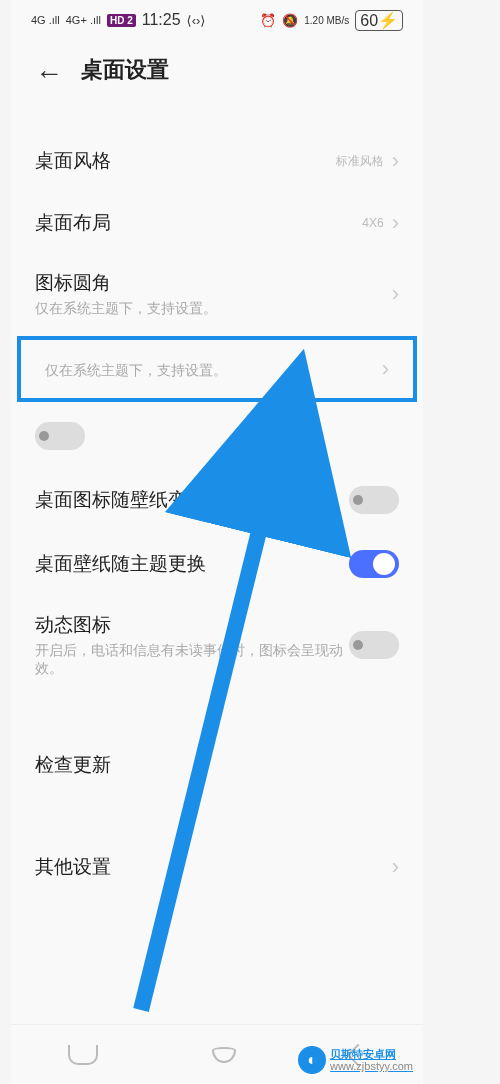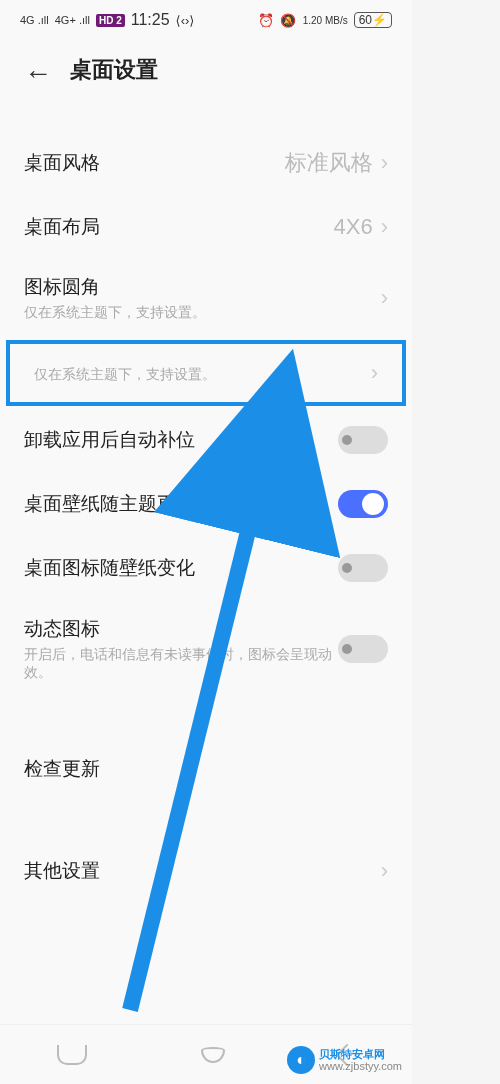--- a/index.html
+++ b/index.html
@@ -9,20 +9,21 @@
       background: #f5f5f5;
       font-family: -apple-system, "PingFang SC", "Microsoft YaHei", sans-serif;
       position: relative;
       overflow: hidden;
     }
     .screen {
       width: 412px;
       height: 1084px;
       background: #f9f9f9;
       position: relative;
+      margin-left: 11px;
     }
     .status-bar {
       height: 40px;
       display: flex;
       align-items: center;
       justify-content: space-between;
       padding: 0 20px;
       font-size: 13px;
       color: #333;
     }
@@ -35,21 +36,21 @@
       font-size: 10px;
       padding: 1px 3px;
       border-radius: 2px;
       font-weight: bold;
     }
     .time { font-weight: 500; font-size: 16px; }
     .battery-badge {
       border: 1px solid #555;
       border-radius: 4px;
       padding: 0 4px;
-      font-size: 12px;
+      font-size: 16px;
     }
     .header {
       height: 60px;
       display: flex;
       align-items: center;
       padding: 0 24px;
       gap: 18px;
       background: #f9f9f9;
     }
     .back-arrow { font-size: 28px; color: #333; }
@@ -67,21 +68,21 @@
       font-size: 19px;
       color: #222;
     }
     .row-sublabel {
       font-size: 14px;
       color: #aaa;
       margin-top: 4px;
     }
     .row-left { flex: 1; }
     .row-value {
-      font-size: 22px;
+      font-size: 12px;
       color: #bbb;
       margin-right: 8px;
     }
     .chevron {
       color: #ccc;
       font-size: 22px;
     }
     .toggle {
       width: 50px;
       height: 28px;
@@ -152,21 +153,21 @@
       width: 28px;
       height: 28px;
       background: #1b8fe8;
       border-radius: 50%;
       display: flex;
       align-items: center;
       justify-content: center;
       color: #fff;
       font-size: 16px;
     }
-    .watermark-text { display: flex; flex-direction: column; font-size: 11px; line-height: 1.1; }
+    .watermark-text { display: flex; flex-direction: column; font-size: 11px; line-height: 1.1; text-decoration: underline; }
     .arrow-overlay {
       position: absolute;
       pointer-events: none;
       z-index: 100;
     }
   </style>
 </head>
 <body>
 
 <div class="screen">
@@ -219,42 +220,39 @@
     <div class="highlight-box">
       <div class="row row-tall">
         <div class="row-left">
           <div class="row-sublabel">仅在系统主题下，支持设置。</div>
         </div>
         <span class="chevron">›</span>
       </div>
     </div>
 
     <div class="row">
-      <div class="row-left">
-          <div class="row-label">卸载应用后自动补位</div>
-        </div>
       <div class="toggle toggle-off">
           <div class="toggle-knob"></div>
         </div>
     </div>
 
     <div class="row">
       <div class="row-left">
+          <div class="row-label">桌面图标随壁纸变化</div>
+        </div>
+      <div class="toggle toggle-off">
+          <div class="toggle-knob"></div>
+        </div>
+    </div>
+
+    <div class="row">
+      <div class="row-left">
           <div class="row-label">桌面壁纸随主题更换</div>
         </div>
       <div class="toggle toggle-on">
-          <div class="toggle-knob"></div>
-        </div>
-    </div>
-
-    <div class="row">
-      <div class="row-left">
-          <div class="row-label">桌面图标随壁纸变化</div>
-        </div>
-      <div class="toggle toggle-off">
           <div class="toggle-knob"></div>
         </div>
     </div>
 
     <div class="row row-tall">
       <div class="row-left">
         <div class="row-label">动态图标</div>
         <div class="row-sublabel">开启后，电话和信息有未读事件时，图标会呈现动效。</div>
       </div>
       <div class="toggle toggle-off">

